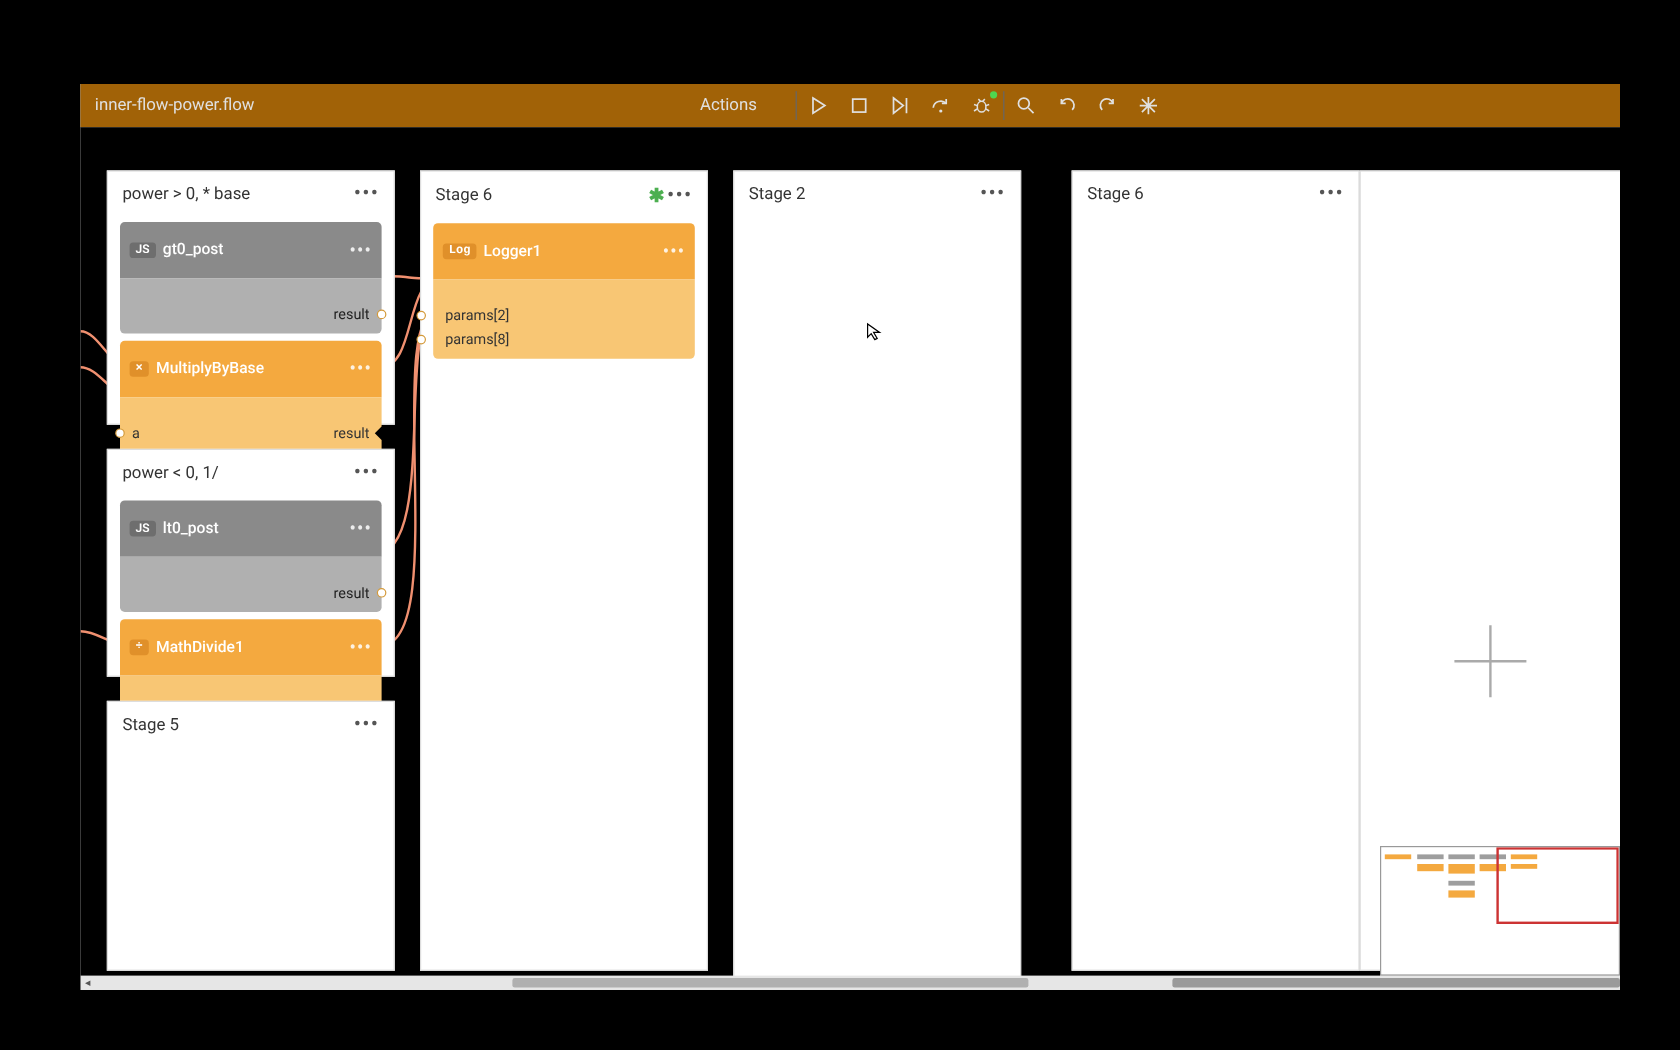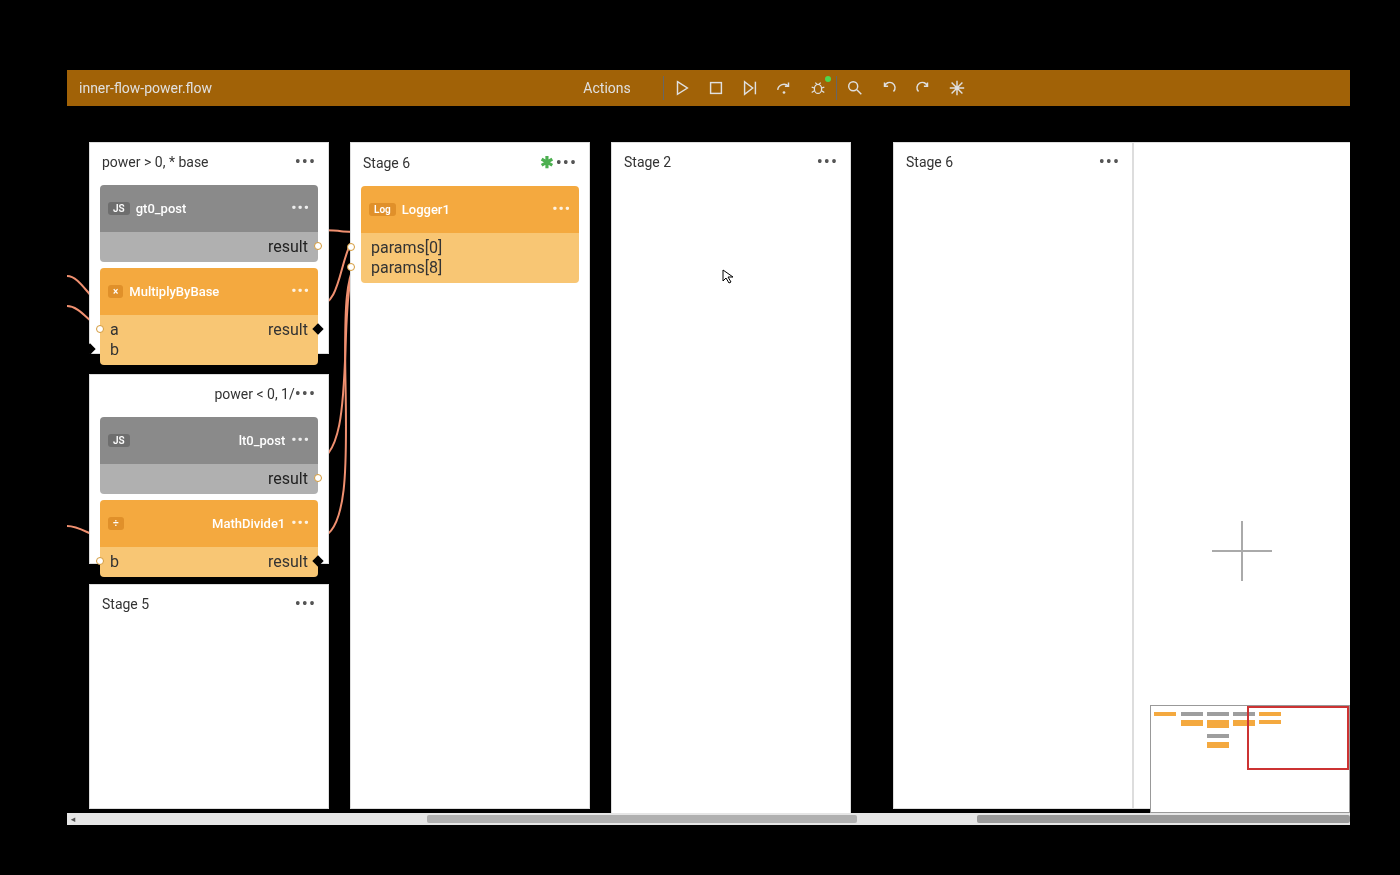--- a/index.html
+++ b/index.html
@@ -118,22 +118,22 @@
   .node-name { flex: 1; }
   .node-more {
     font-size: 15px;
     letter-spacing: 1px;
     cursor: pointer;
     opacity: 0.85;
     line-height: 1;
   }
   .node-body {
     position: relative;
-    font-size: 16px;
-    padding: 4px 0 6px 0;
+    font-size: 12px;
+    padding: 20px 0 6px 0;
   }
   .port-row {
     display: flex;
     padding: 2px 10px;
     position: relative;
     height: 20px;
     align-items: center;
   }
   .port-left { justify-content: flex-start; }
   .port-right { justify-content: flex-end; }
@@ -156,21 +156,21 @@
 
   
   .node-gray .node-head { background: #8a8a8a; color: #fff; }
   .node-gray .node-body { background: #b0b0b0; color: #222; border-radius: 0 0 4px 4px; }
   .node-gray .node-badge { background: #6e6e6e; color: #fff; }
   .node-gray .port-dot { background: #fff; border: 1px solid #d49a3a; }
 
   
   .node-orange .node-head { background: #f4a93f; color: #fff; }
   .node-orange .node-body { background: #f8c674; color: #333; border-radius: 0 0 4px 4px; }
-  .node-orange .node-badge { background: #e0902a; color: #fff; }
+  .node-orange .node-badge { background: #e0902a; color: #fff; font-family: Liberation Mono, monospace; }
   .node-orange .port-dot { background: #fff; border: 1px solid #d49a3a; }
 
   .add-stage {
     position: absolute;
     display: flex;
     align-items: center;
     justify-content: center;
   }
   .add-stage svg { width: 70px; height: 70px; stroke: #aaa; }
 
@@ -358,21 +358,21 @@
             </span>
           </div>
           <div class="port-row port-left">
             <span class="port-diamond dot-left" style="left:-14px;"></span>
             <span>b</span>
           </div>
         </div>
       </div>
     </div>
 
-    <div class="stage-panel" style="left:22px; top:268px; width:240px; height:190px;text-align:right;">
+    <div class="stage-panel" style="left:22px; top:268px; width:240px; height:190px;">
       <div class="stage-header">
         <span class="stage-title">power &lt; 0, 1/</span>
         <span class="stage-more">•••</span>
       </div>
 
       <div class="node node-gray">
         <div class="node-head">
           <span class="node-badge">JS</span>
           <span class="node-name">lt0_post</span>
           <span class="node-more">•••</span>
@@ -422,21 +422,21 @@
 
       <div class="node node-orange">
         <div class="node-head">
           <span class="node-badge">Log</span>
           <span class="node-name">Logger1</span>
           <span class="node-more">•••</span>
         </div>
         <div class="node-body">
           <div class="port-row port-left">
             <span class="port-dot dot-left" style="left:-14px;"></span>
-            <span>params[0]</span>
+            <span>params[2]</span>
           </div>
           <div class="port-row port-left">
             <span class="port-dot dot-left" style="left:-14px;"></span>
             <span>params[8]</span>
           </div>
         </div>
       </div>
     </div>
 
     <div class="stage-panel" style="left:544px; top:36px; width:240px; height:800px;">

